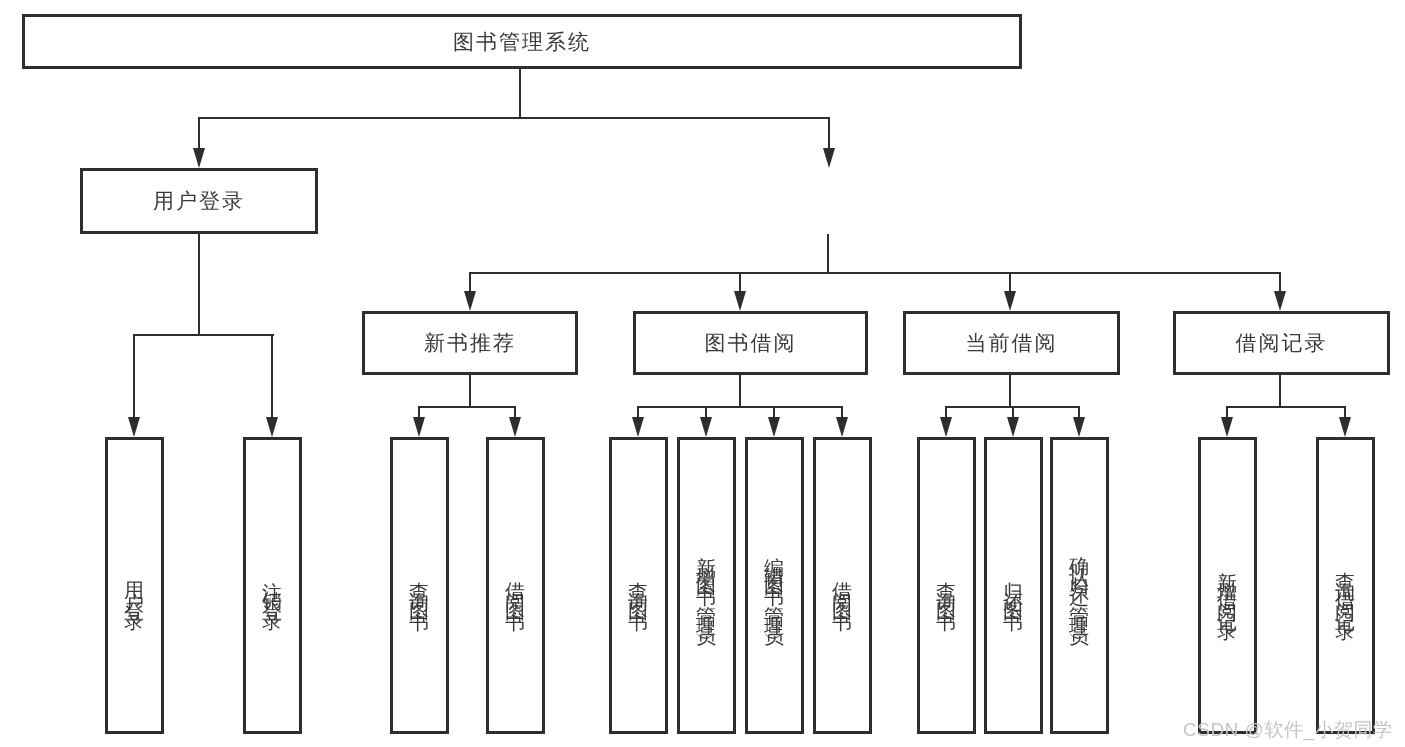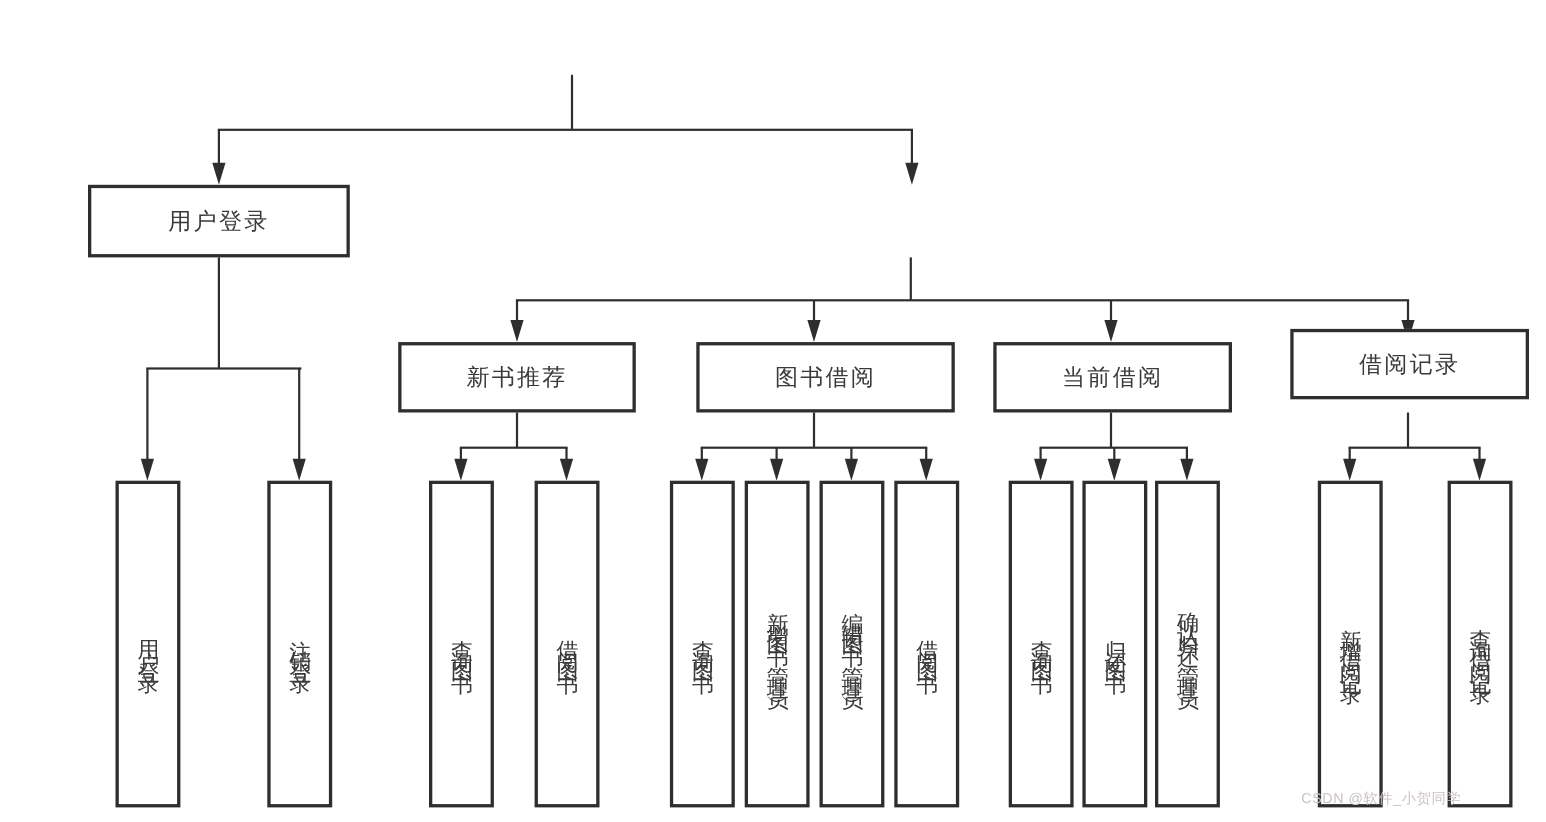--- a/index.html
+++ b/index.html
@@ -42,32 +42,35 @@
     position: absolute;
     width: 0; height: 0;
     border-left: 6px solid transparent;
     border-right: 6px solid transparent;
     border-top: 20px solid #2e2e2e;
   }
   .watermark {
     position: absolute;
     left: 1183px;
     top: 717px;
-    font-size: 13px;
+    font-size: 19px;
     letter-spacing: 0.5px;
     color: #c9c2c8;
     z-index: 5;
     white-space: nowrap;
   }
 </style>
 </head>
 <body>
 
 <div class="canvas">
 
+  <div class="node" style="left:22px; top:14px; width:1000px; height:55px;">
+    <span class="h-label">图书管理系统</span>
+  </div>
 
   <div class="vline" style="left:519px; top:68px; height:50px;"></div>
   <div class="hline" style="left:198px; top:117px; width:632px;"></div>
   <div class="vline" style="left:198px; top:118px; height:32px;"></div>
   <div class="arrow" style="left:193px; top:148px;"></div>
   <div class="vline" style="left:828px; top:118px; height:32px;"></div>
   <div class="arrow" style="left:823px; top:148px;"></div>
 
   <div class="node" style="left:80px; top:168px; width:238px; height:66px;">
     <span class="h-label">用户登录</span>
@@ -93,21 +96,21 @@
 
   <div class="node" style="left:362px; top:311px; width:216px; height:64px;">
     <span class="h-label">新书推荐</span>
   </div>
   <div class="node" style="left:633px; top:311px; width:235px; height:64px;">
     <span class="h-label">图书借阅</span>
   </div>
   <div class="node" style="left:903px; top:311px; width:217px; height:64px;">
     <span class="h-label">当前借阅</span>
   </div>
-  <div class="node" style="left:1173px; top:299px; width:217px; height:64px;">
+  <div class="node" style="left:1173px; top:311px; width:217px; height:64px;">
     <span class="h-label">借阅记录</span>
   </div>
 
   <div class="vline" style="left:469px; top:375px; height:32px;"></div>
   <div class="hline" style="left:418px; top:406px; width:98px;"></div>
   <div class="vline" style="left:418px; top:407px; height:12px;"></div>
   <div class="arrow" style="left:413px; top:417px;"></div>
   <div class="vline" style="left:514px; top:407px; height:12px;"></div>
   <div class="arrow" style="left:509px; top:417px;"></div>
 

